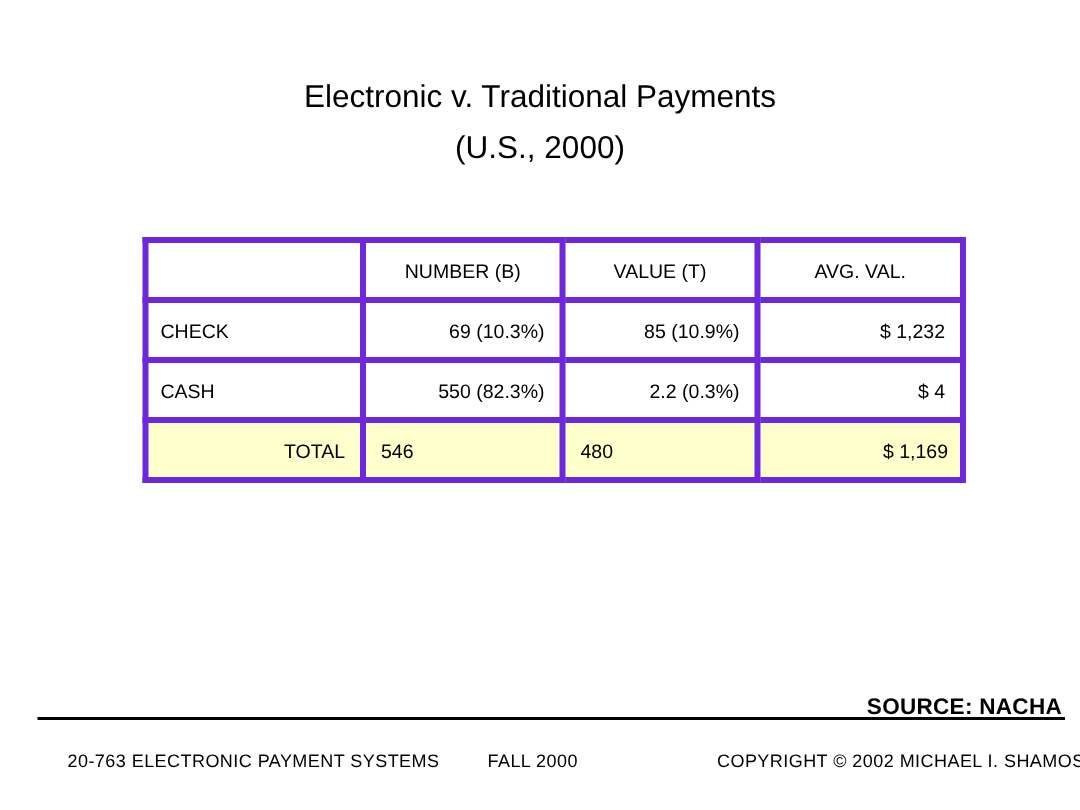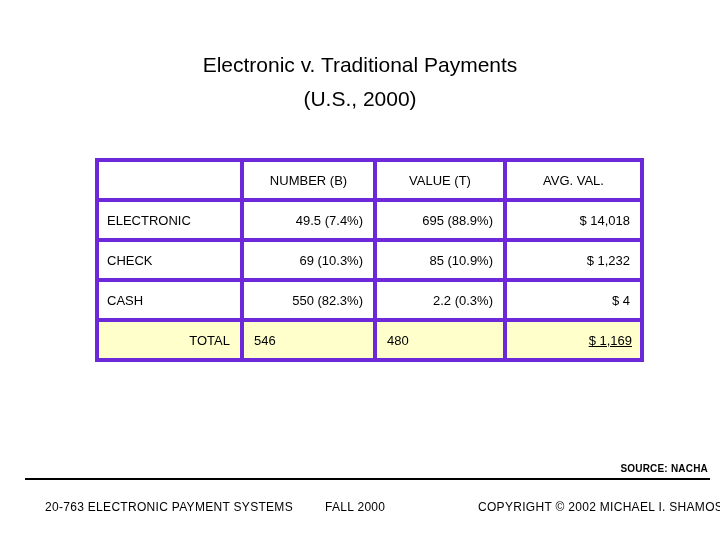--- a/index.html
+++ b/index.html
@@ -77,33 +77,32 @@
     text-align: right;
     padding-right: 10px;
   }
   #payments-table tr.total-row td.num-left {
     text-align: left;
     padding-left: 10px;
   }
   #payments-table tr.total-row td.num-right {
     text-align: right;
     padding-right: 8px;
-    text-decoration: underline;
   }
   .col-label  { width: 145px; }
   .col-number { width: 133px; }
   .col-value  { width: 130px; }
   .col-avg    { width: 137px; }
 
   
   #source-note {
     position: absolute;
     right: 12px;
     top: 463px;
-    font-size: 10px;
+    font-size: 15px;
     font-weight: bold;
     letter-spacing: 0.2px;
     white-space: nowrap;
   }
 
   
   #footer-rule {
     position: absolute;
     left: 25px;
     top: 478px;
@@ -157,26 +156,20 @@
     <col class="col-avg">
   </colgroup>
   <tbody>
     <tr class="head">
       <td class="label-cell"></td>
       <td>NUMBER (B)</td>
       <td>VALUE (T)</td>
       <td>AVG. VAL.</td>
     </tr>
 
-    <tr>
-      <td class="label-cell">ELECTRONIC</td>
-      <td class="num-cell">49.5 (7.4%)</td>
-      <td class="num-cell">695  (88.9%)</td>
-      <td class="num-cell">$ 14,018</td>
-    </tr>
 
     <tr>
       <td class="label-cell">CHECK</td>
       <td class="num-cell">69  (10.3%)</td>
       <td class="num-cell">85  (10.9%)</td>
       <td class="num-cell">$ 1,232</td>
     </tr>
 
     <tr>
       <td class="label-cell">CASH</td>

